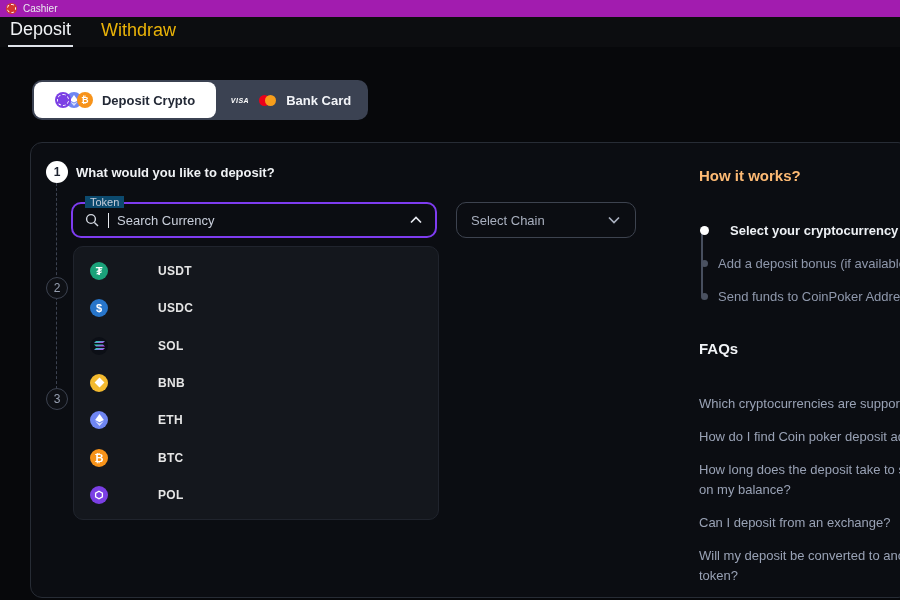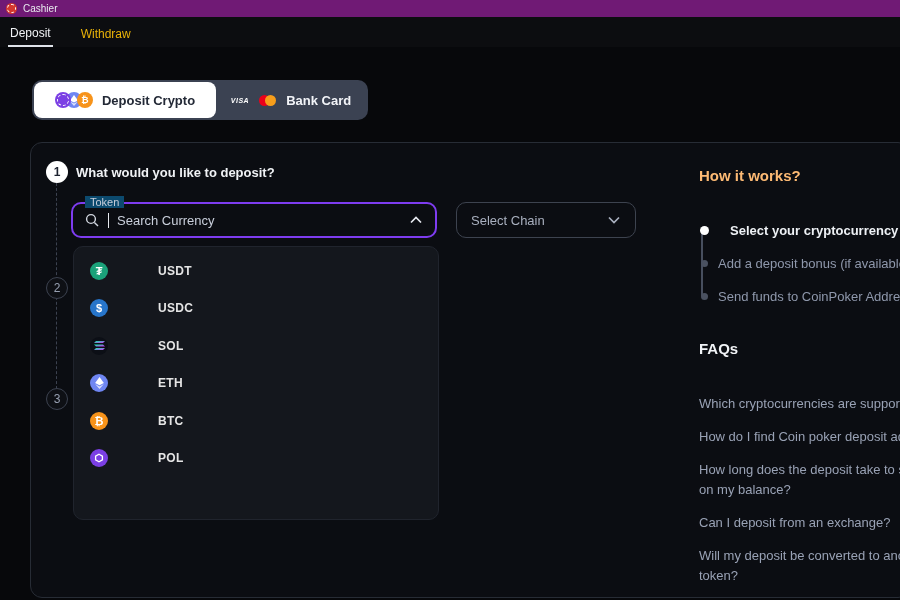--- a/index.html
+++ b/index.html
@@ -1,31 +1,31 @@
 <!DOCTYPE html>
 <html><head>
 <meta charset="utf-8">
 <style>
   * { box-sizing: border-box; margin: 0; padding: 0; }
   html, body { width: 900px; height: 600px; overflow: hidden; background: #07080b;
     font-family: "Liberation Sans", sans-serif; }
 
   
-  .topbar { height: 17px; background: #701a75; display: flex; align-items: center;
+  .topbar { height: 17px; background: #a21caf; display: flex; align-items: center;
     gap: 6px; padding: 0 6px; }
   .chip-logo { width: 11px; height: 11px; border-radius: 50%; background: #d5382f;
     position: relative; flex: 0 0 auto; }
   .chip-logo::after { content: ""; position: absolute; inset: 1px; border: 1px dashed #fff;
     border-radius: 50%; }
   .topbar-title { font-size: 10px; color: #e9ebef; }
 
   
   .tabrow { height: 30px; background: #0c0d10; display: flex; align-items: flex-end;
     gap: 26px; padding-left: 8px; }
-  .tab { font-size: 12px; padding: 0 2px 6px 2px; cursor: pointer; }
+  .tab { font-size: 18px; padding: 0 2px 6px 2px; cursor: pointer; }
   .tab.active { color: #f1f3f6; border-bottom: 2px solid #dfe3ea; padding-bottom: 5px; }
   .tab.inactive { color: #eab308; }
 
   .content { position: relative; width: 900px; height: 553px; }
 
   
   .toggle { position: absolute; left: 32px; top: 33px; width: 336px; height: 40px;
     background: #3b4252; border-radius: 10px; display: flex; align-items: center; padding: 2px; }
   .seg-crypto { width: 182px; height: 36px; background: #ffffff; border-radius: 8px;
     display: flex; align-items: center; justify-content: center; gap: 9px; cursor: pointer; }
@@ -191,20 +191,26 @@
             </linearGradient>
               </defs>
             <polygon points="2,0 11,0 9,2 0,2" fill="url(#sg)"></polygon>
             <polygon points="0,3.5 9,3.5 11,5.5 2,5.5" fill="url(#sg)"></polygon>
             <polygon points="2,7 11,7 9,9 0,9" fill="url(#sg)"></polygon>
           </svg>
         </span>
         <span class="sym">SOL</span>
       </div>
       <div class="opt">
+        <span class="coin" style="background: rgb(243, 186, 47);">
+            <span class="bnb-diamond"></span>
+          </span>
+        <span class="sym">BNB</span>
+      </div>
+      <div class="opt">
         <span class="coin" style="background: rgb(111, 134, 242);">
           <svg width="9" height="12" viewBox="0 0 8 11">
               <polygon points="4,0 8,5.4 4,7.6 0,5.4" fill="#fff"></polygon>
               <polygon points="4,8.6 8,6.4 4,11 0,6.4" fill="#fff" opacity="0.75"></polygon>
             </svg>
         </span>
         <span class="sym">ETH</span>
       </div>
       <div class="opt">
         <span class="coin" style="background: rgb(247, 147, 26);">

